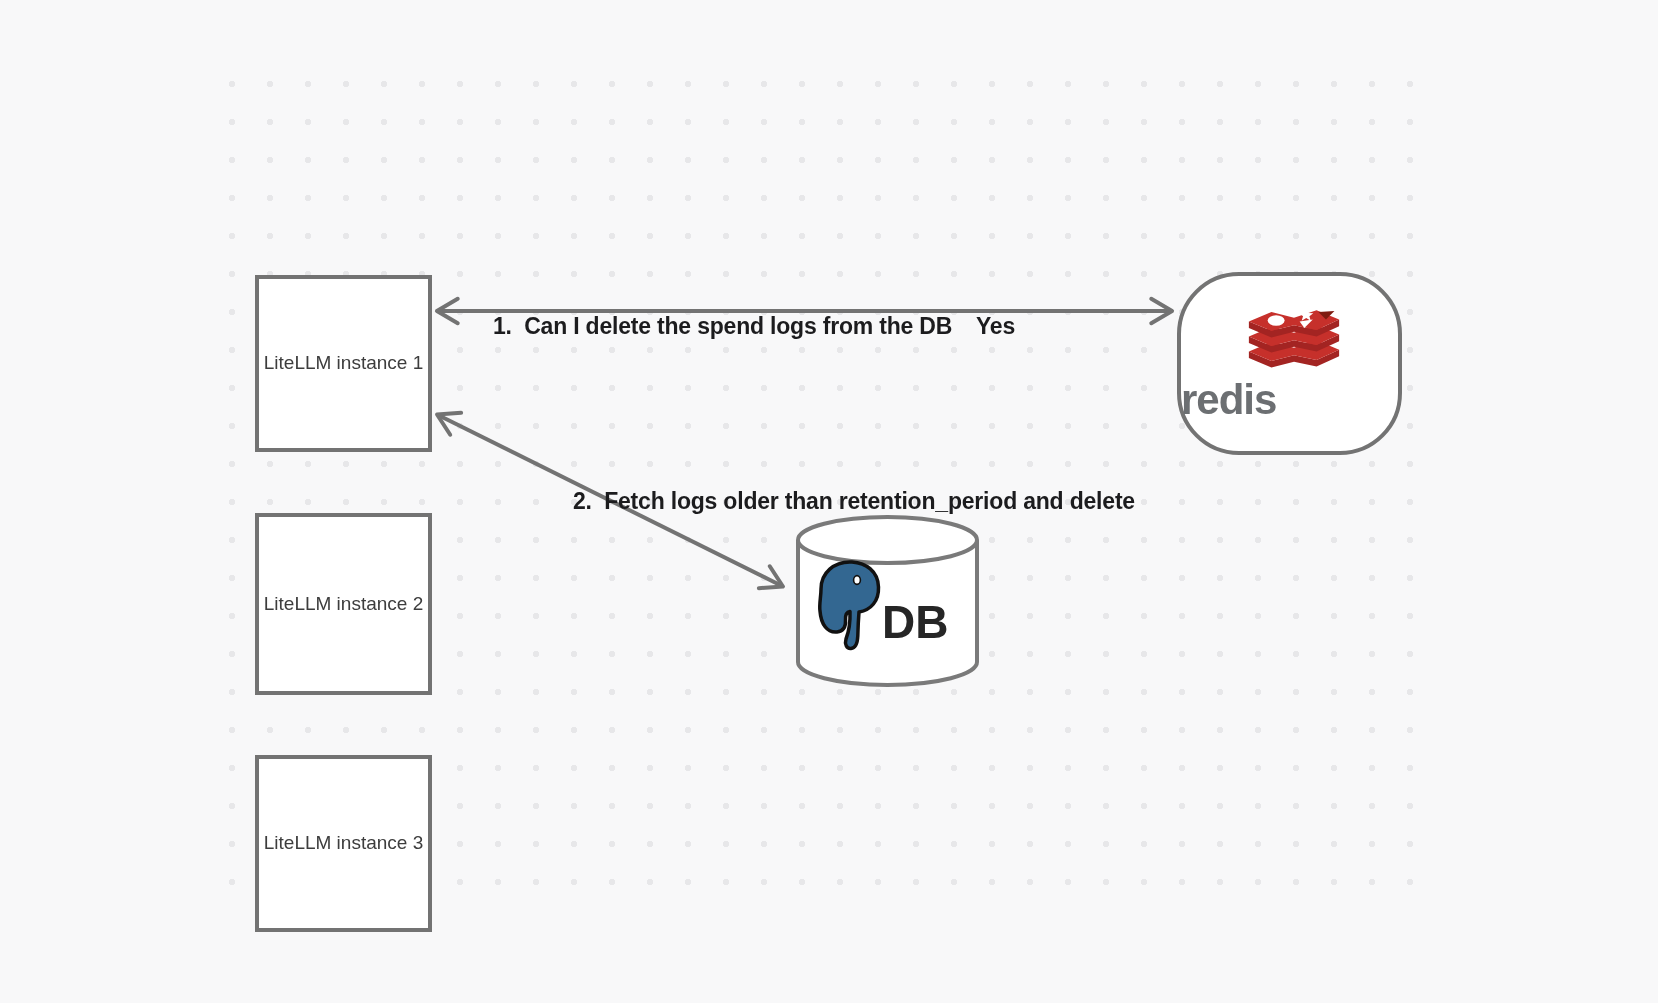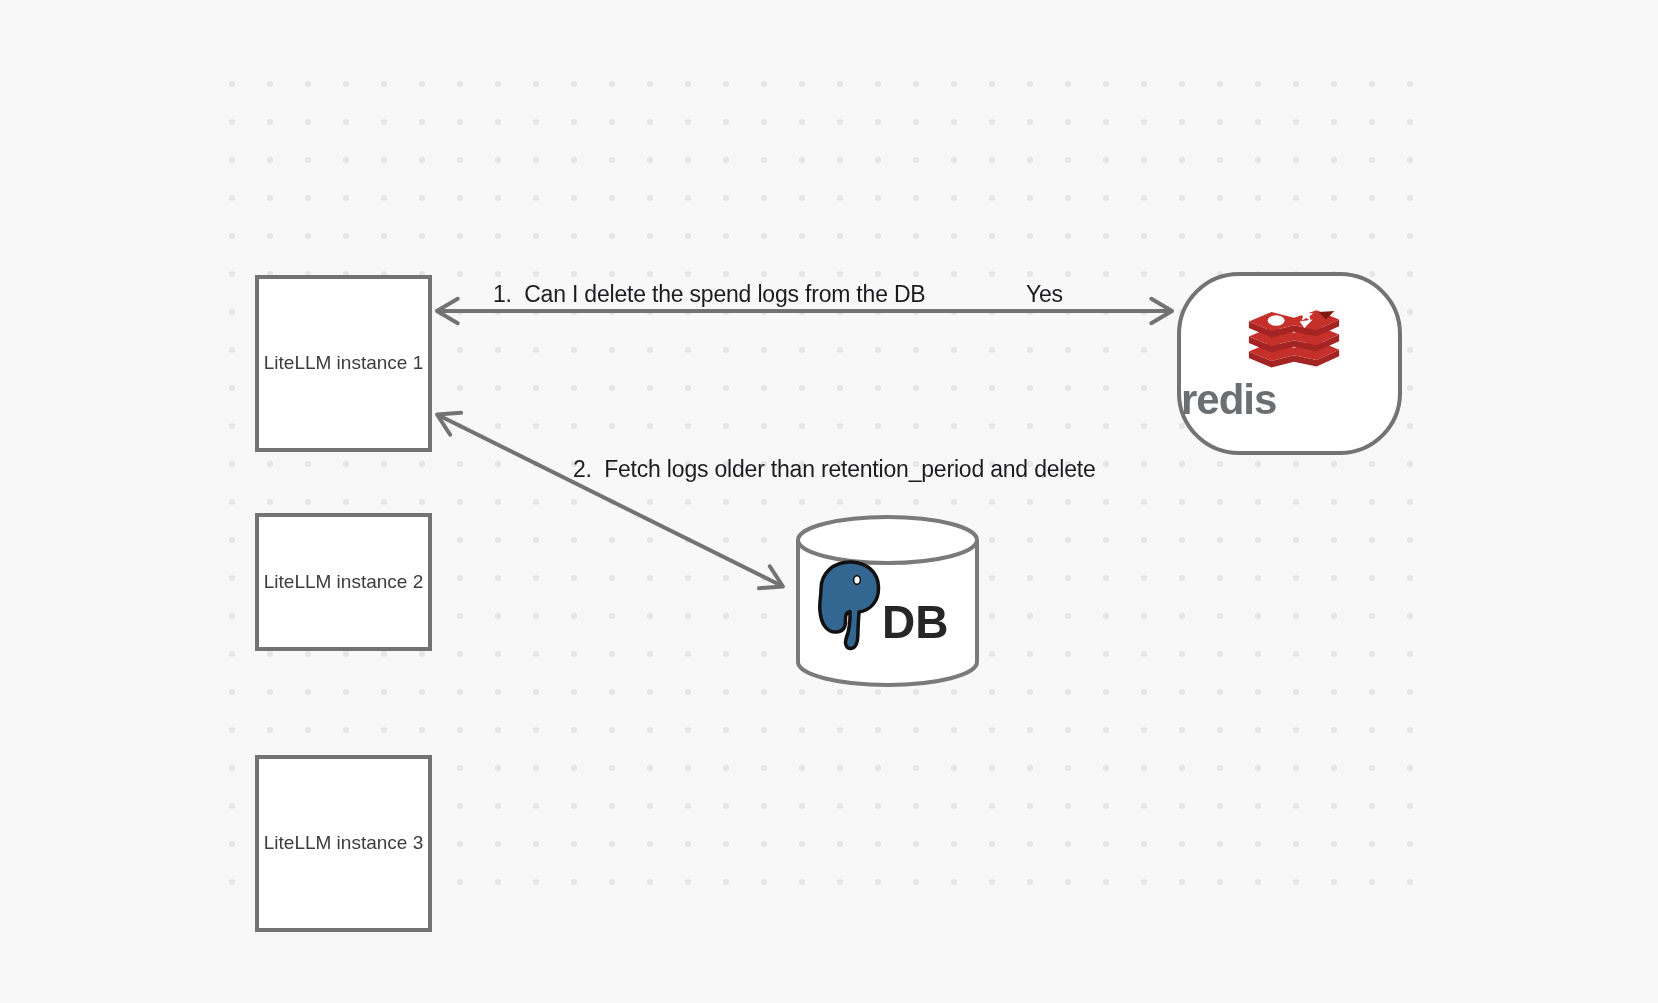--- a/index.html
+++ b/index.html
@@ -20,43 +20,43 @@
   .instance-box{
     position:absolute;left:255px;width:177px;height:177px;
     box-sizing:border-box;
     background:#ffffff;
     border:4px solid #737373;
     border-radius:0;
     display:flex;align-items:center;justify-content:center;
     color:#3d3d3d;font-size:19px;line-height:1.2;
   }
   #box1{top:275px;}
-  #box2{top:513px;height:138px;}
+  #box2{top:513px;height:182px;}
   #box3{top:755px;}
   .redis-node{
     position:absolute;left:1177px;top:272px;width:225px;height:183px;
     box-sizing:border-box;
     background:#ffffff;
     border:4px solid #737373;
     border-radius:62px;
   }
   .redis-logo{position:absolute;left:66px;top:32px;}
   .redis-word{
     position:absolute;left:0;right:0;top:102px;
     font-size:42px;font-weight:bold;color:#6c6f72;letter-spacing:-1px;line-height:44px;
   }
   .arrow-layer{position:absolute;left:0;top:0;pointer-events:none;}
   .arrow-layer path.arrow{pointer-events:stroke;}
   .flow-label{
     position:absolute;
-    font-size:23px;font-weight:normal;color:#1c1c1e;
-    letter-spacing:-0.2px;white-space:pre;line-height:26px;
+    font-size:23px;font-weight:bold;color:#1c1c1e;
+    letter-spacing:-0.2px;white-space:pre;line-height:26px;margin-top:32px;
   }
   #label1{left:493px;top:281px;}
-  #label1yes{left:1026px;top:281px;}
+  #label1yes{left:976px;top:281px;}
   #label2{left:573px;top:456px;}
   .db-group{position:absolute;left:796px;top:515px;width:183px;height:172px;}
   .db-label{
     position:absolute;left:86px;top:84px;
     font-size:46px;font-weight:600;color:#262626;line-height:46px;
   }
   .pg-icon{position:absolute;left:16px;top:43px;}
 </style>
 </head>
 <body>

